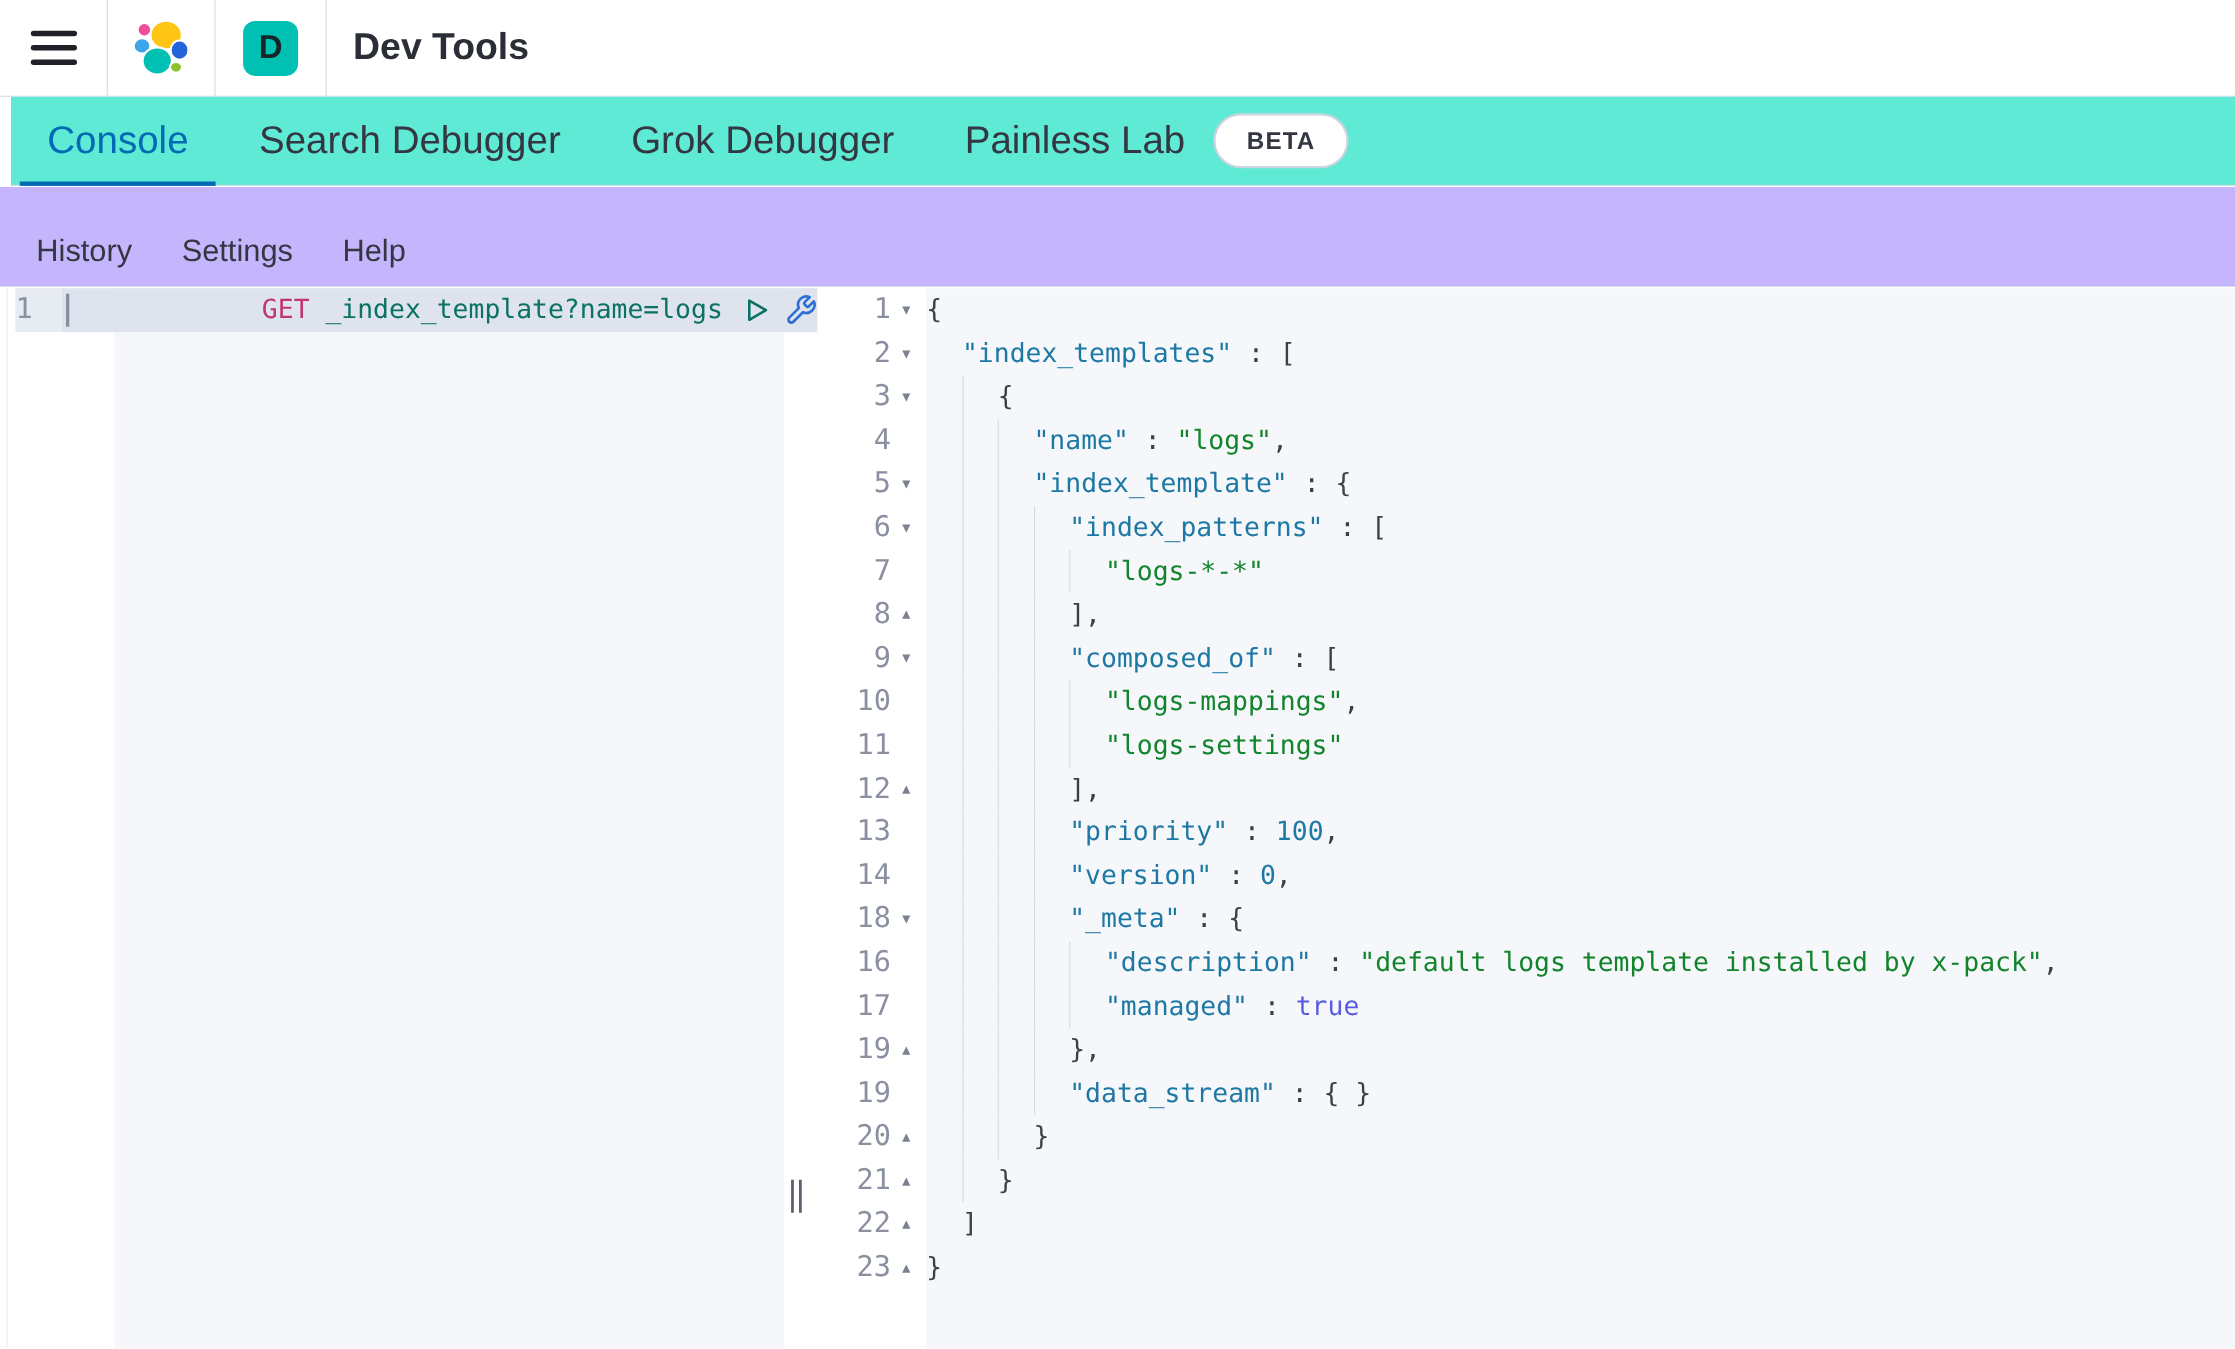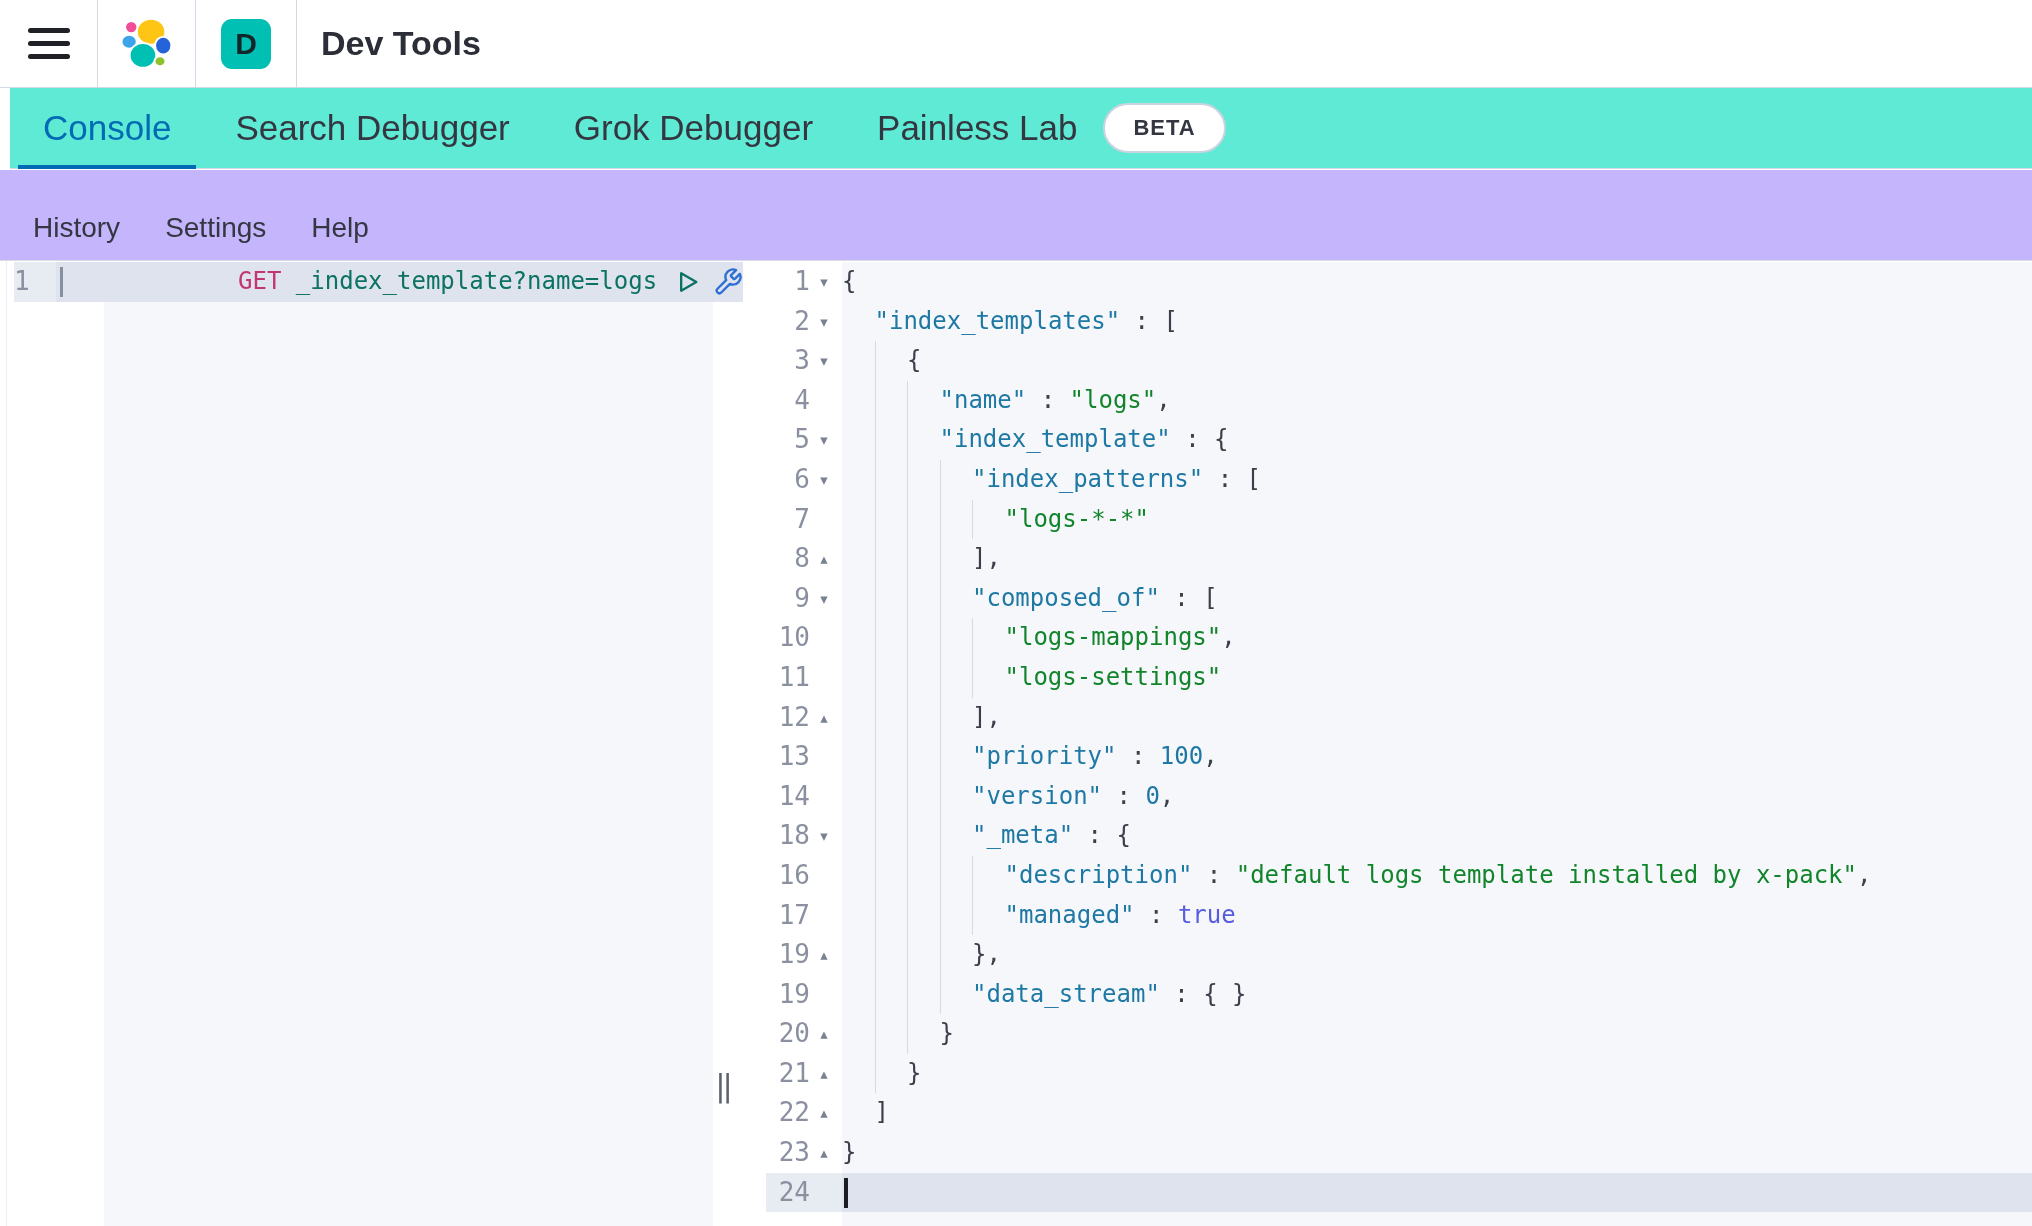--- a/index.html
+++ b/index.html
@@ -416,27 +416,17 @@
           </div>
           <div class="crow">
             <div class="gut">
               <span class="lnum">23</span>
               <span class="fold">▴</span>
             </div>
             <div class="codecell">
               <span class="ltext" style="padding-left: 0px;"><span class="tk-pun">}</span></span>
             </div>
           </div>
-          <div class="crow active">
-            <div class="gut">
-              <span class="lnum">24</span>
-              <span class="fold"></span>
-            </div>
-            <div class="codecell">
-              <div class="caret-r"></div>
-              <span class="ltext" style="padding-left: 0px;"></span>
-            </div>
-          </div>
         </div>
     </section>
   </div>
 
 </div>
 
 </body></html>

